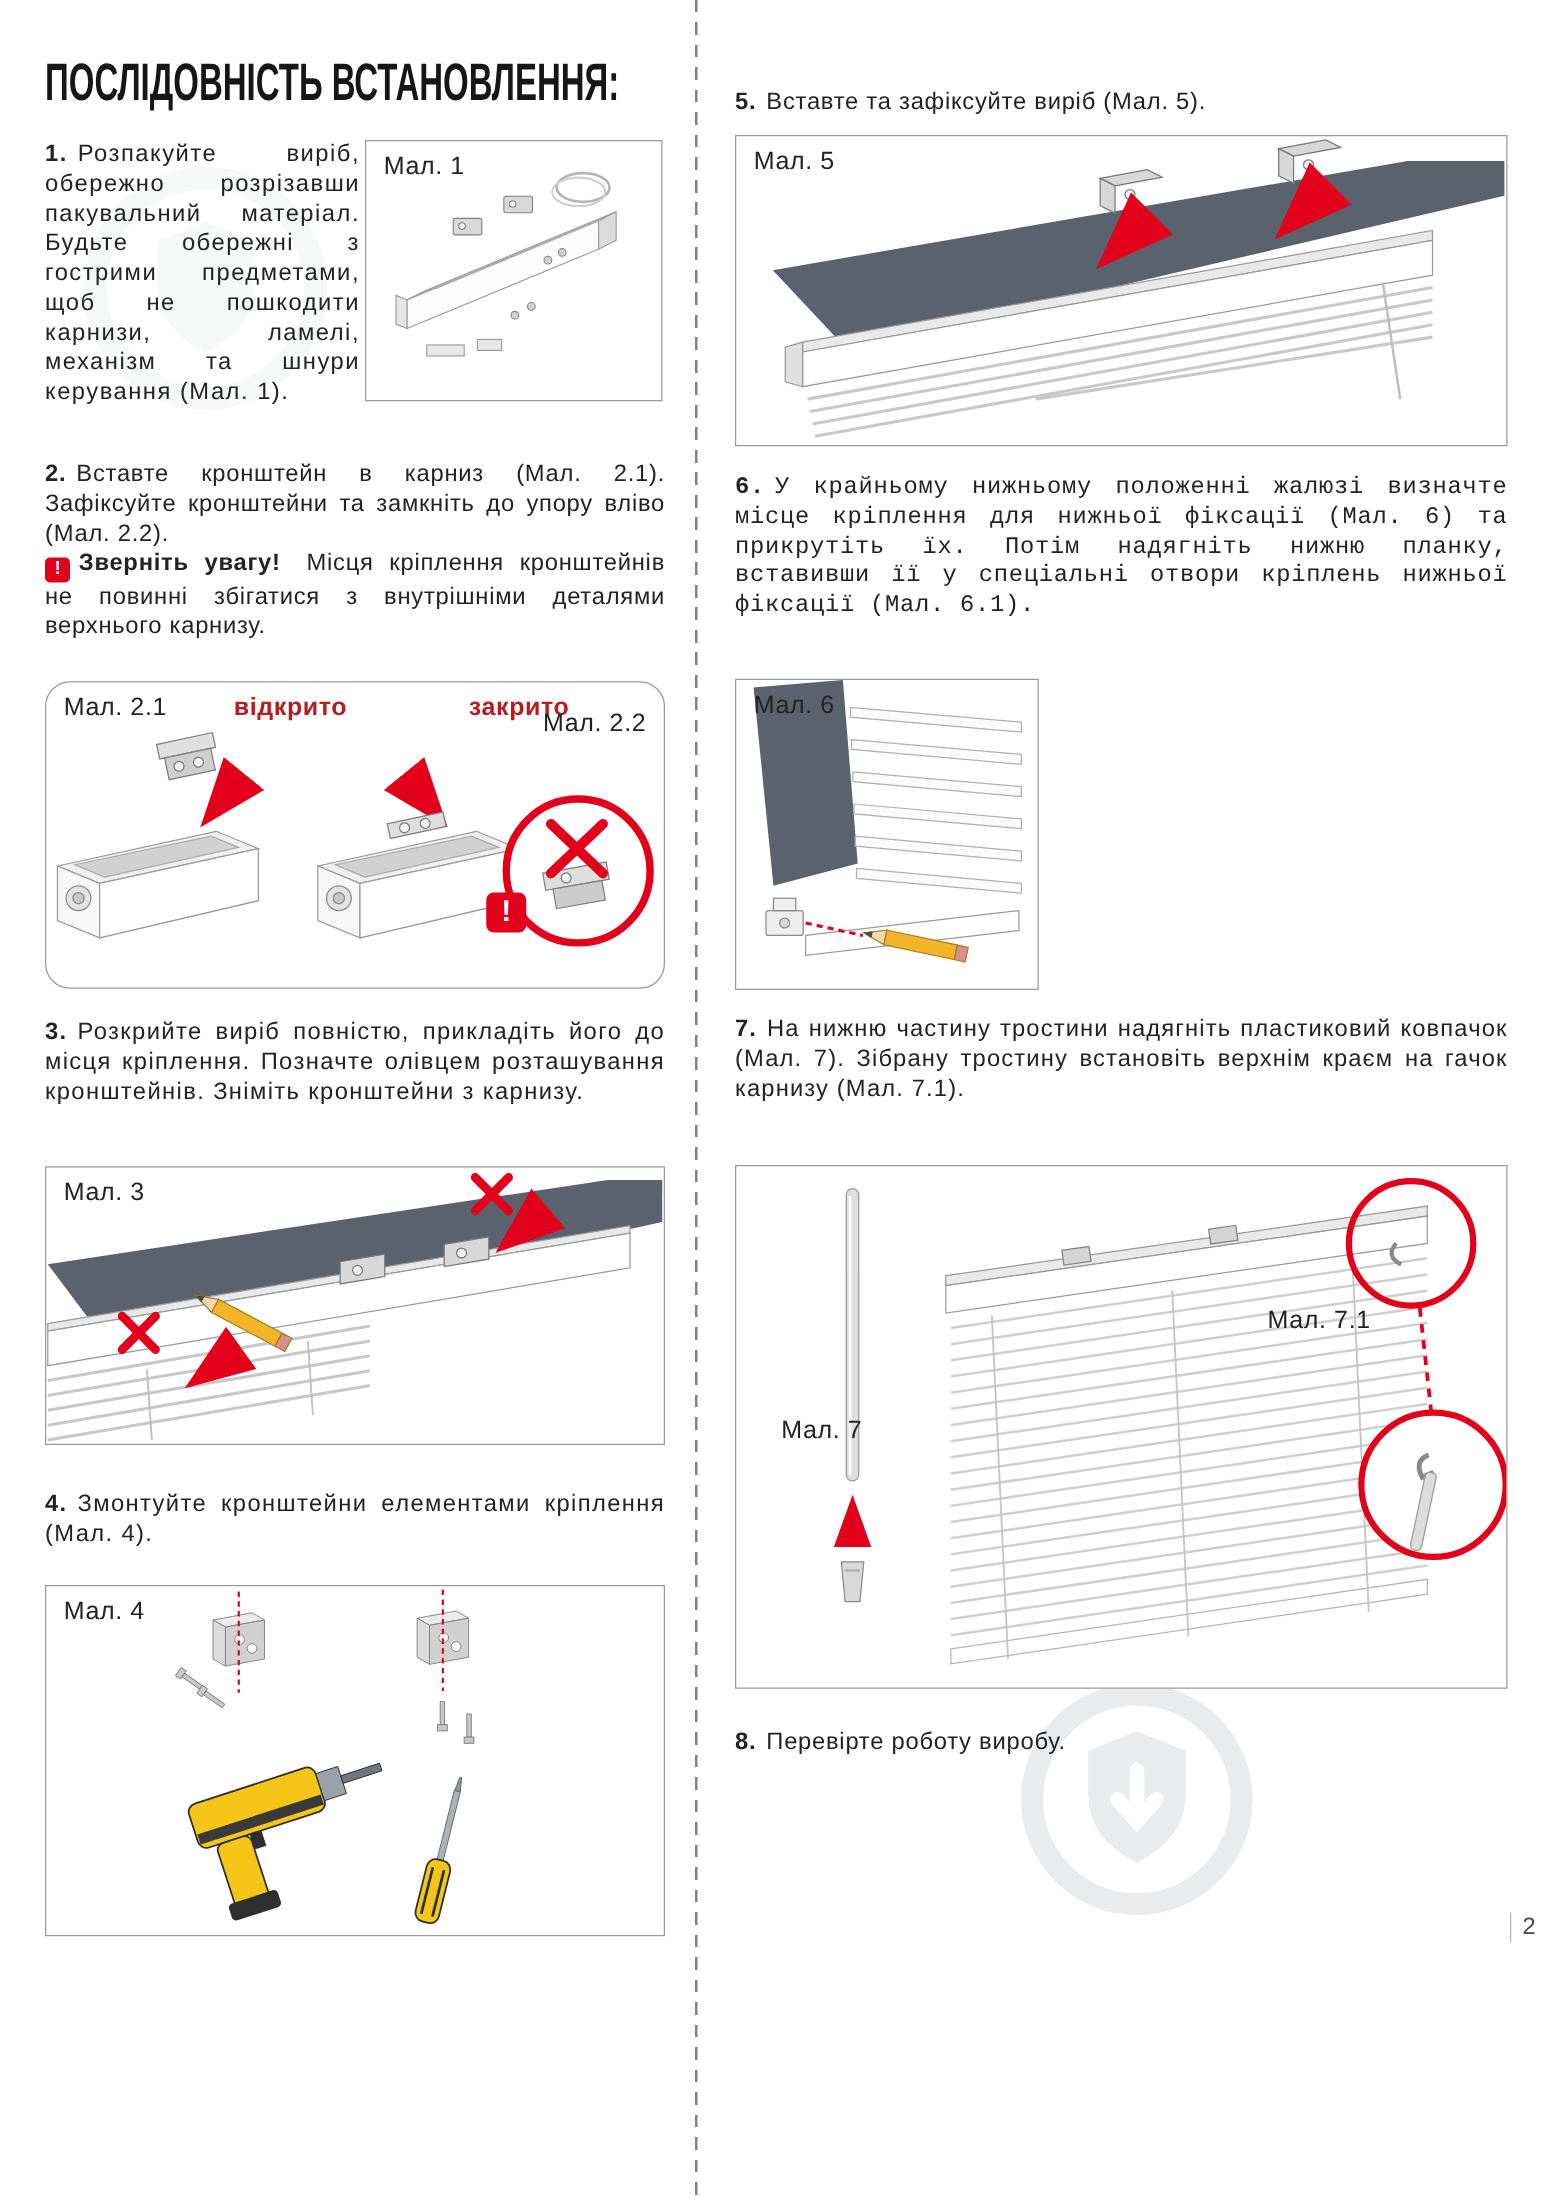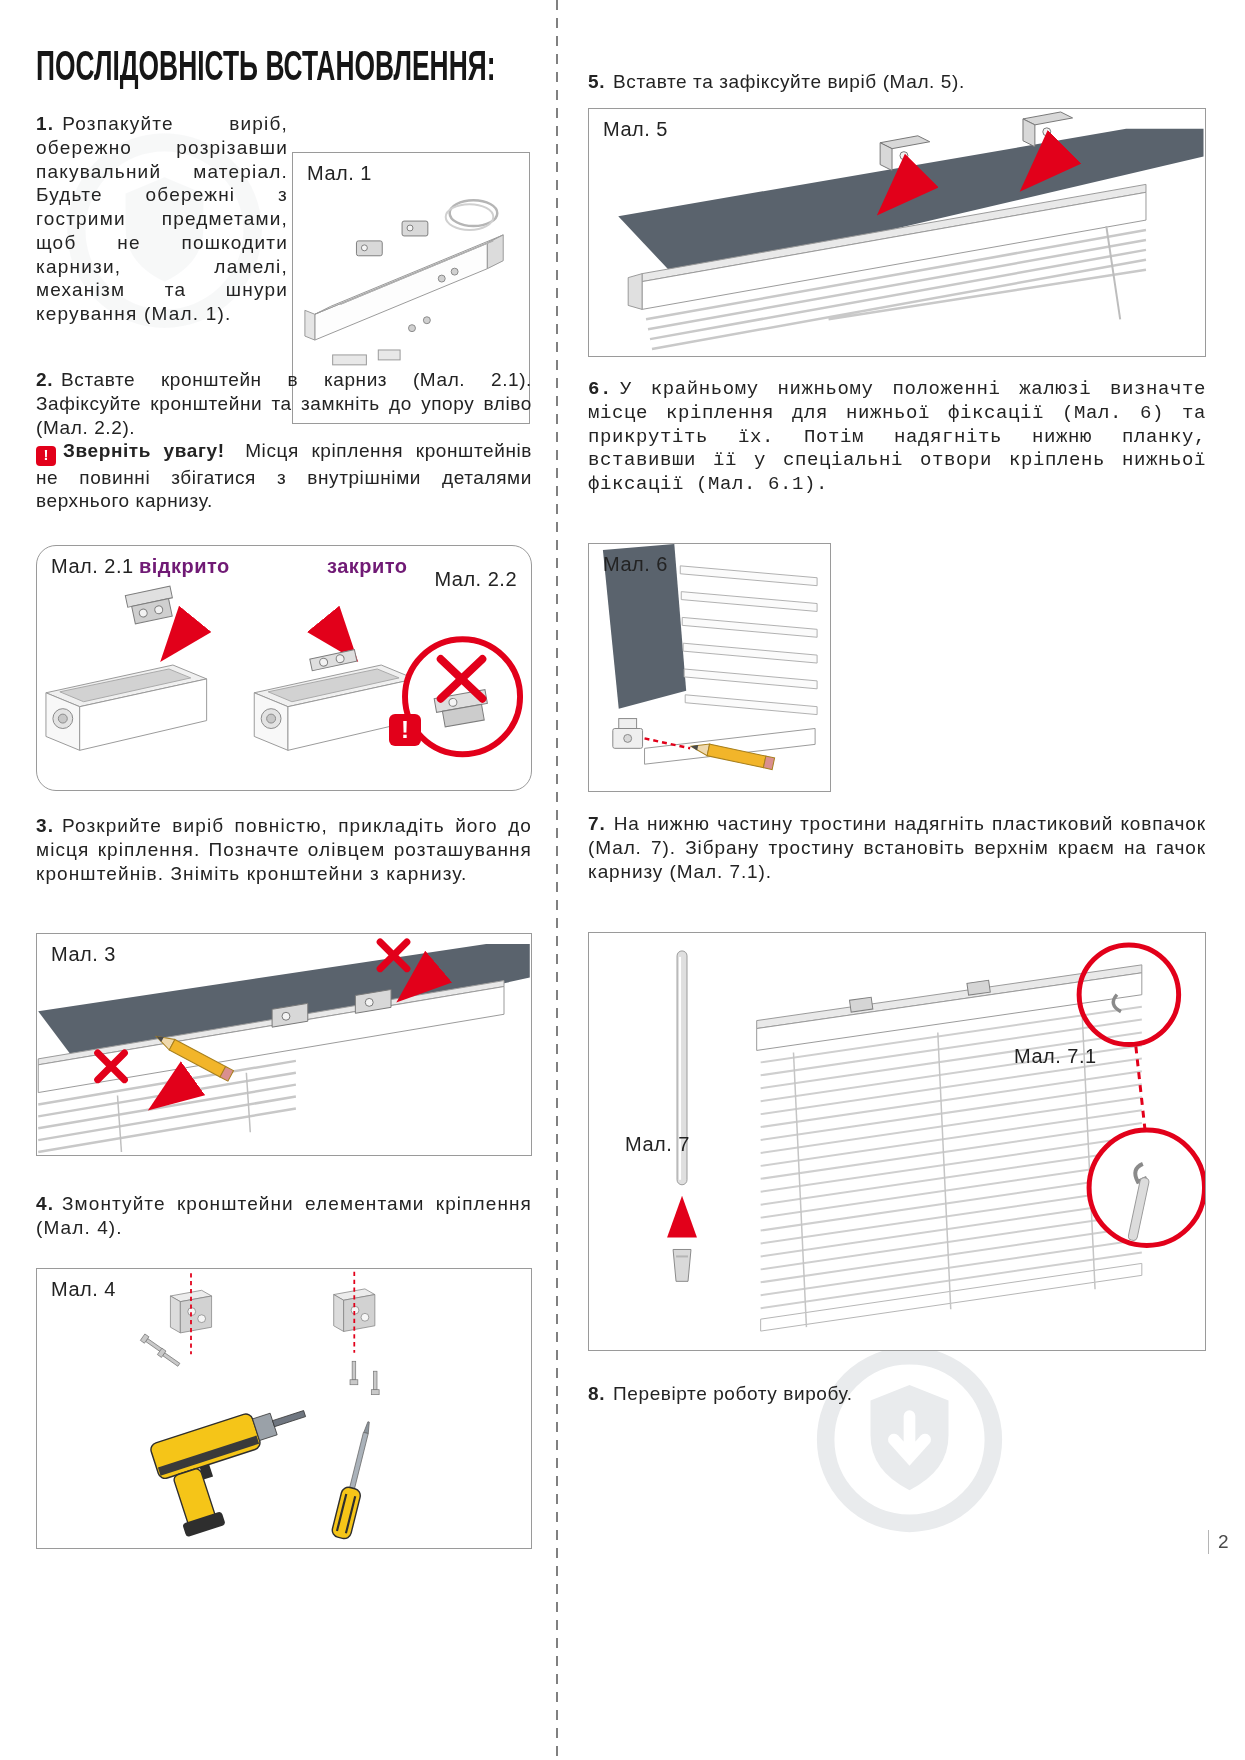--- a/index.html
+++ b/index.html
@@ -39,22 +39,22 @@
     letter-spacing:0;
   }
   .fig {
     position:absolute; border:1px solid #9a9a9a; background:#ffffff; z-index:2;
   }
   .fig svg { position:absolute; left:0; top:0; width:100%; height:100%; }
   .lbl {
     position:absolute; left:14px; top:9px; font-size:20px; letter-spacing:0.5px;
     color:#232323; z-index:3; white-space:nowrap;
   }
-  .lbl.red { color:#701a75; font-weight:bold; }
-  .fig1  { left:292px; top:112px; width:238px; height:272px;margin-top:40px; }
+  .lbl.red { color:#b91c1c; font-weight:bold;margin-left:48px; }
+  .fig1  { left:292px; top:112px; width:238px; height:209px; }
   .fig2  { left:36px;  top:545px; width:496px; height:246px;border-radius:20px; }
   .fig3  { left:36px;  top:933px; width:496px; height:223px; }
   .fig4  { left:36px;  top:1268px; width:496px; height:281px; }
   .fig5  { left:588px; top:108px; width:618px; height:249px; }
   .fig6  { left:588px; top:543px; width:243px; height:249px; }
   .fig61 { left:848px; top:543px; width:358px; height:249px; }
   .fig7  { left:588px; top:932px; width:618px; height:419px;text-align:center; }
   .f2-open   { left:102px; top:9px; }
   .f2-closed { left:290px; top:9px; }
   .f2-l2     { left:auto; right:14px; top:22px; }

